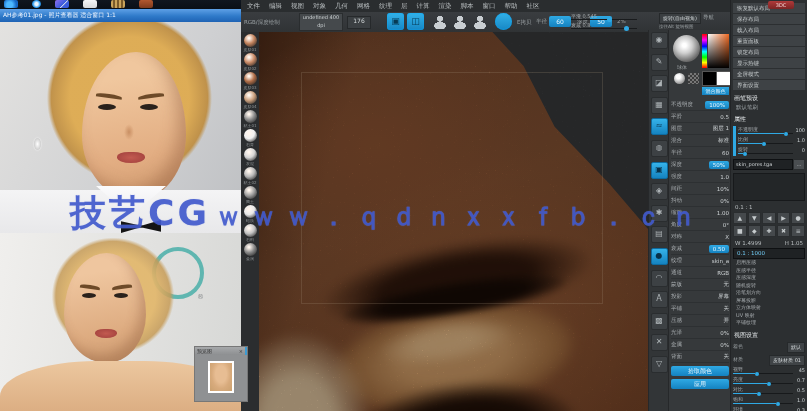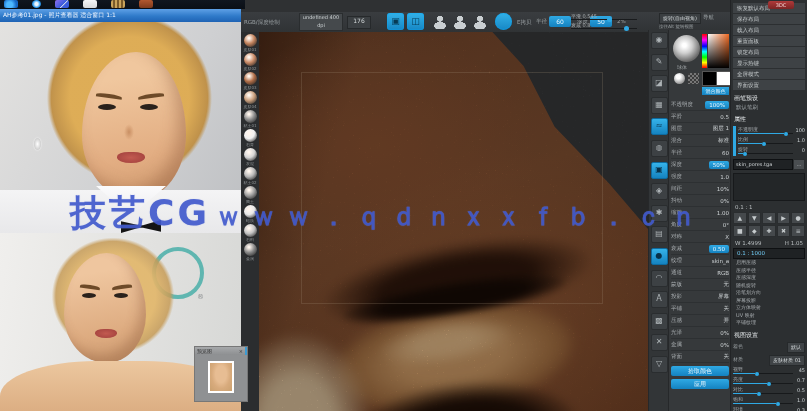--- a/index.html
+++ b/index.html
@@ -194,20 +194,36 @@
   <div id="thumb-win" class="abs">
     <div id="thumb-title">
       <span>预览图</span>
       <span>×</span>
     </div>
     <div class="thumb-img">
         <div class="thumb-face"></div>
       </div>
   </div>
 
+  <div id="menubar" class="abs">
+      <div class="menu-item">文件</div>
+      <div class="menu-item">编辑</div>
+      <div class="menu-item">视图</div>
+      <div class="menu-item">对象</div>
+      <div class="menu-item">几何</div>
+      <div class="menu-item">网格</div>
+      <div class="menu-item">纹理</div>
+      <div class="menu-item">层</div>
+      <div class="menu-item">计算</div>
+      <div class="menu-item">渲染</div>
+      <div class="menu-item">脚本</div>
+      <div class="menu-item">窗口</div>
+      <div class="menu-item">帮助</div>
+      <div class="menu-item">社区</div>
+    </div>
   <div id="logo-badge" class="abs">3DC</div>
 
   <div id="toolbar" class="abs">
     <span class="tb-label" style="left:3px;top:7px;">RGB/深度绘制</span>
     <div class="tb-box" style="left:58px;top:1px;width:42px;height:16px;">undefined 400 dpi</div>
     <div class="tb-field" style="left:106px;top:4px;width:22px;height:11px;">176</div>
     <div class="tb-blue" style="left:146px;top:1px;width:17px;height:17px;">
         <span class="g">▣</span>
       </div>
     <div class="tb-blue" style="left:166px;top:1px;width:17px;height:17px;">

